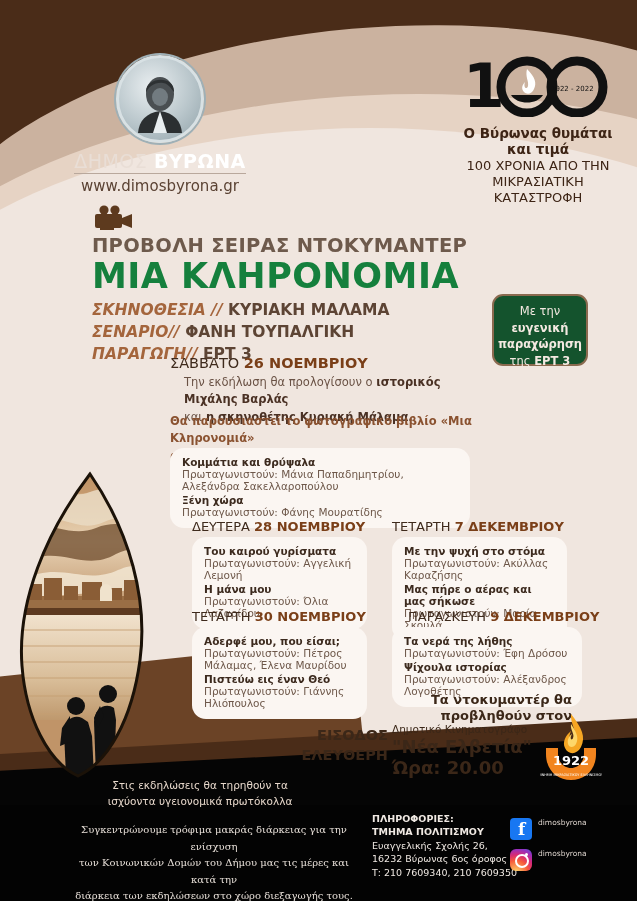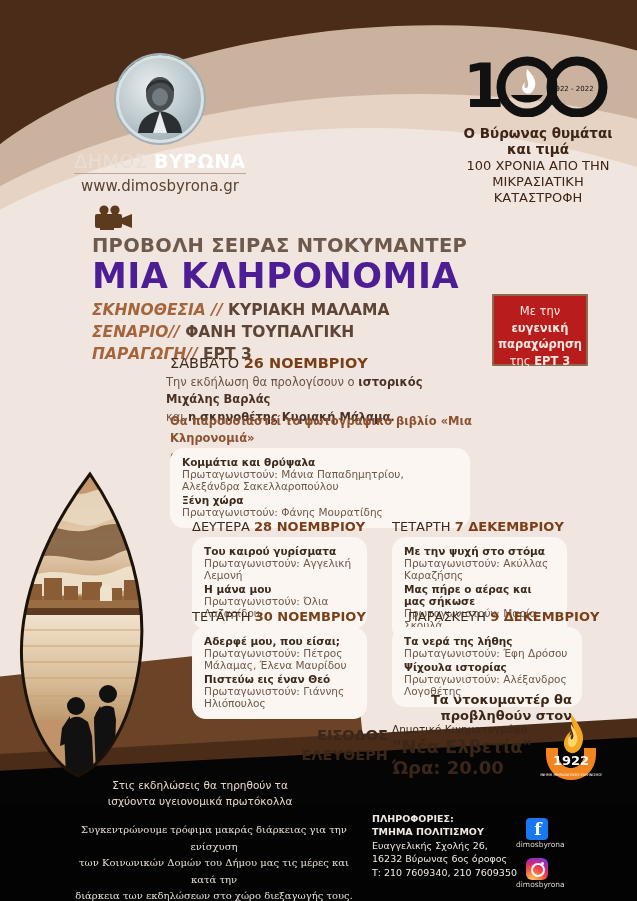--- a/index.html
+++ b/index.html
@@ -40,37 +40,37 @@
   .logo100{position:absolute;left:455px;top:55px;width:160px;text-align:center;}
   .logo100 .lines{margin-top:4px;color:#3d2415;line-height:1.22;margin-left:6px;}
   .logo100 .l1{font-size:13.5px;font-weight:bold;}
   .logo100 .l2{font-size:13px;}
   .logo100 .l3{font-size:13px;}
 
   
   .titleblock{position:absolute;left:92px;top:205px;width:420px;}
   .cam-icon{display:block;margin-bottom:3px;}
   .t-kicker{font-size:19.5px;font-weight:bold;color:#6e5a4c;letter-spacing:.3px;}
-  .t-main{font-size:35px;font-weight:bold;color:#4c1d95;letter-spacing:.5px;
+  .t-main{font-size:35px;font-weight:bold;color:#15803d;letter-spacing:.5px;
     line-height:1.02;margin:2px 0 4px;}
   .t-credit{font-size:15.5px;font-weight:bold;line-height:1.42;}
   .t-credit .lbl{color:#a4653c;font-style:italic;}
   .t-credit .val{color:#5d4434;}
 
   
   .ert-badge{position:absolute;left:492px;top:294px;width:96px;height:72px;
-    background:#b91c1c;border:2px solid #8a6a4f;border-radius:1px;
+    background:#14532d;border:2px solid #8a6a4f;border-radius:11px;
     color:#f3e9e1;font-size:11.5px;line-height:1.45;text-align:center;
     padding-top:7px;box-sizing:border-box;}
   .ert-badge b{font-weight:bold;}
 
   
   .sat-head{position:absolute;left:170px;top:355px;font-size:14.5px;color:#3e2a1c;}
   .sat-head b{color:#7a3f18;}
-  .sat-p1{position:absolute;left:166px;top:374px;width:300px;font-size:11.5px;
+  .sat-p1{position:absolute;left:184px;top:374px;width:300px;font-size:11.5px;
     color:#6a5245;line-height:1.5;}
   .sat-p1 b{color:#4a3124;}
   .sat-p2{position:absolute;left:170px;top:413px;width:310px;font-size:11.5px;
     color:#8a5230;line-height:1.52;font-weight:bold;}
   .card{position:absolute;background:#fbf6f2;border-radius:14px;
     padding:8px 12px;box-sizing:border-box;}
   .card .ttl{font-size:10.5px;font-weight:bold;color:#3c2a1e;}
   .card .cast{font-size:10.5px;color:#6d5749;margin-bottom:2px;}
   .daylabel{position:absolute;font-size:13px;color:#3e2a1c;}
   .daylabel b{color:#7a3f18;}
@@ -94,21 +94,21 @@
   .protocols{position:absolute;left:100px;top:778px;width:200px;text-align:center;
     font-size:10.5px;color:#e8d9cc;line-height:1.5;}
 
   
   .foot-left{position:absolute;left:66px;top:822px;width:296px;text-align:center;
     font-size:10px;color:#e6ded7;line-height:1.65;font-family:"DejaVu Serif","Liberation Serif",serif;}
   .foot-info{position:absolute;left:372px;top:812px;width:170px;
     font-size:9.5px;color:#efe8e2;line-height:1.42;}
   .foot-info .bold{font-weight:bold;}
   .social{position:absolute;left:510px;top:818px;}
-  .social .row{display:flex;align-items:center;margin-bottom:9px;flex-direction:column;}
+  .social .row{display:flex;margin-bottom:9px;}
   .social .handle{font-size:7.5px;color:#ded5ce;margin-left:6px;}
   .fb{width:22px;height:22px;border-radius:4px;background:#1877f2;position:relative;}
   .fb:after{content:"f";position:absolute;left:8px;top:1px;color:#fff;font-size:17px;
     font-weight:bold;font-family:"DejaVu Serif",serif;}
   .ig{width:22px;height:22px;border-radius:6px;position:relative;
     background:radial-gradient(circle at 28% 105%,#fdd76a 0%,#f65a3b 42%,#d62976 62%,#962fbf 82%,#4f5bd5 100%);}
   .ig:before{content:"";position:absolute;left:5px;top:5px;width:10px;height:10px;
     border:2px solid #fff;border-radius:50%;}
   .ig:after{content:"";position:absolute;right:4px;top:3.5px;width:3px;height:3px;
     background:#fff;border-radius:50%;}

